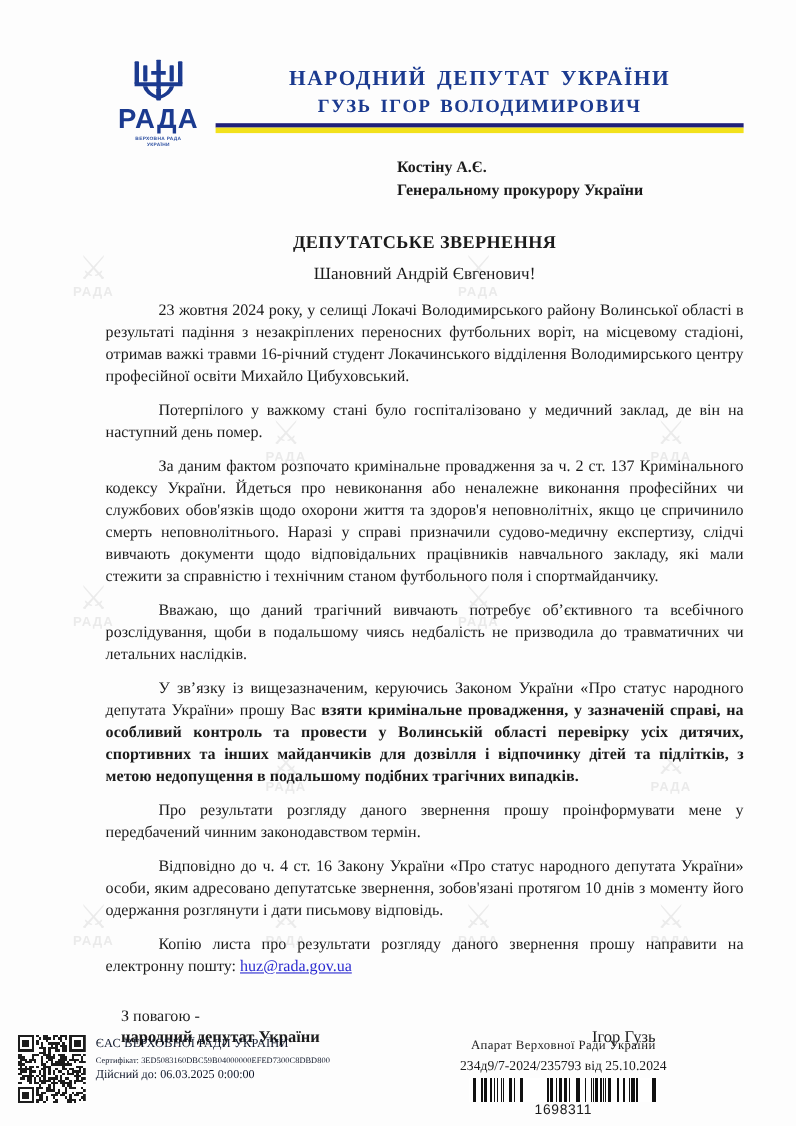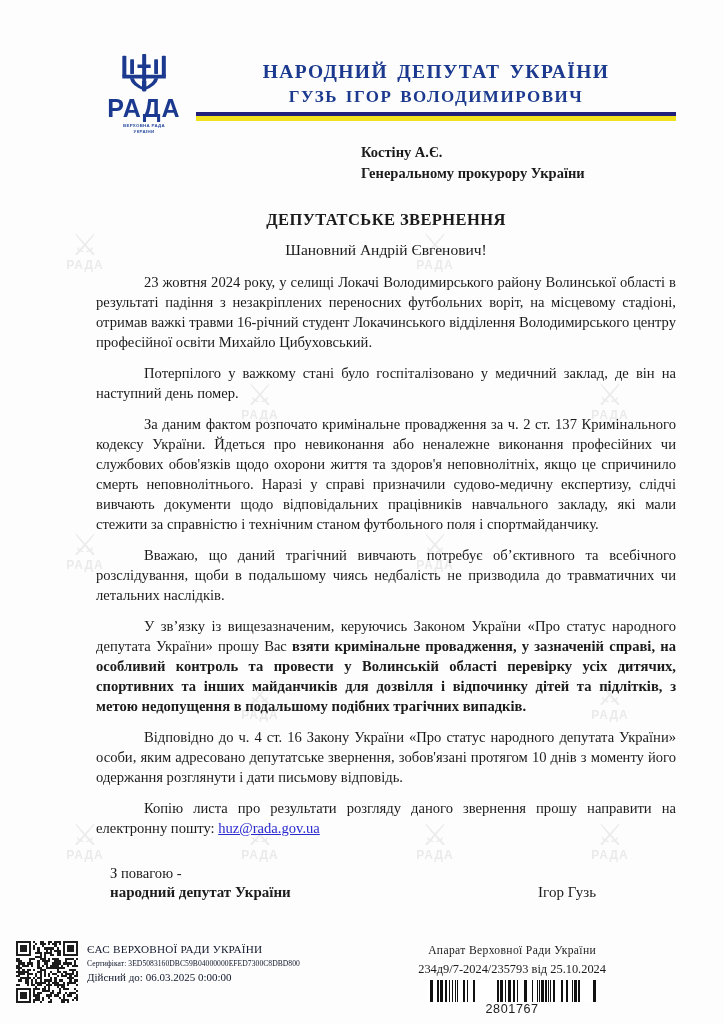--- a/index.html
+++ b/index.html
@@ -374,20 +374,21 @@
     <h1 class="doc-title">ДЕПУТАТСЬКЕ ЗВЕРНЕННЯ</h1>
     <div class="salutation">Шановний Андрій Євгенович!</div>
 
     <p class="para first">23 жовтня 2024 року, у селищі Локачі Володимирського району Волинської області в результаті падіння з незакріплених переносних футбольних воріт, на місцевому стадіоні, отримав важкі травми 16-річний студент Локачинського відділення Володимирського центру професійної освіти Михайло Цибуховський.</p>
     <p class="para">Потерпілого у важкому стані було госпіталізовано у медичний заклад, де він на наступний день помер.</p>
     <p class="para">За даним фактом розпочато кримінальне провадження за ч. 2 ст. 137 Кримінального кодексу України. Йдеться про невиконання або неналежне виконання професійних чи службових обов'язків щодо охорони життя та здоров'я неповнолітніх, якщо це спричинило смерть неповнолітнього. Наразі у справі призначили судово-медичну експертизу, слідчі вивчають документи щодо відповідальних працівників навчального закладу, які мали стежити за справністю і технічним станом футбольного поля і спортмайданчику.</p>
     <p class="para">Вважаю, що даний трагічний вивчають потребує об’єктивного та всебічного розслідування, щоби в подальшому чиясь недбалість не призводила до травматичних чи летальних наслідків.</p>
 
     <p class="para"><span>У зв’язку із вищезазначеним, керуючись Законом України «Про статус народного депутата України» прошу Вас </span><b>взяти  кримінальне провадження, у зазначеній справі, на особливий контроль та провести у Волинській області перевірку усіх дитячих, спортивних та інших майданчиків для дозвілля і відпочинку дітей та підлітків, з метою недопущення в подальшому подібних трагічних випадків.</b></p>
 
+    <p class="para">Про результати розгляду даного звернення прошу проінформувати мене у передбачений чинним законодавством термін.</p>
     <p class="para">Відповідно до ч. 4 ст. 16 Закону України «Про статус народного депутата України» особи, яким адресовано депутатське звернення, зобов'язані протягом 10 днів з моменту його одержання розглянути і дати письмову відповідь.</p>
 
     <p class="para"><span>Копію листа про результати розгляду даного звернення прошу направити на електронну пошту: </span><a class="mail-link" href="#">huz@rada.gov.ua</a></p>
   </main>
 
   <section class="signature">
     <div class="sig-regards">З повагою -</div>
     <div class="sig-row">
       <span class="sig-role">народний депутат України</span>
       <span class="sig-name">Ігор Гузь</span>
@@ -872,17 +873,17 @@
             <rect x="124" y="0" width="1" height="22"></rect>
             <rect x="127" y="0" width="2" height="22"></rect>
             <rect x="135" y="0" width="2" height="22"></rect>
             <rect x="140" y="0" width="2" height="22"></rect>
             <rect x="146" y="0" width="1" height="22"></rect>
             <rect x="148" y="0" width="3" height="22"></rect>
             <rect x="152" y="0" width="2" height="22"></rect>
             <rect x="167" y="0" width="3" height="22"></rect>
           </g>
       </svg>
-      <div class="barcode-num">2801767</div>
+      <div class="barcode-num">1698311</div>
     </div>
   </footer>
 
 </div>
 
 </body></html>

